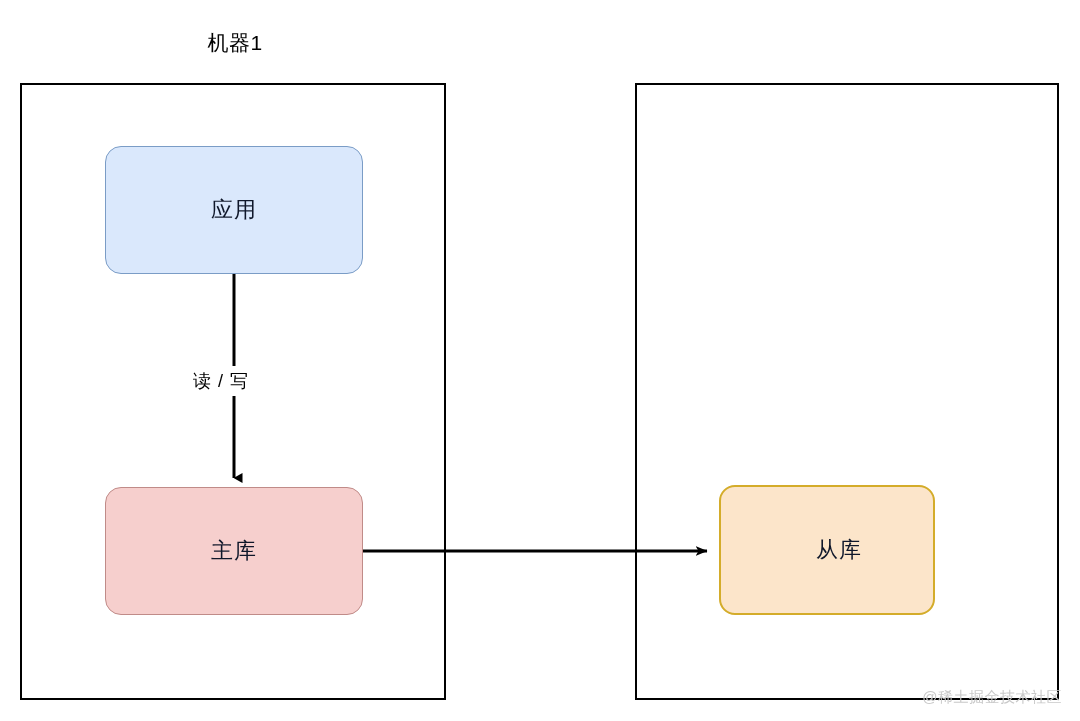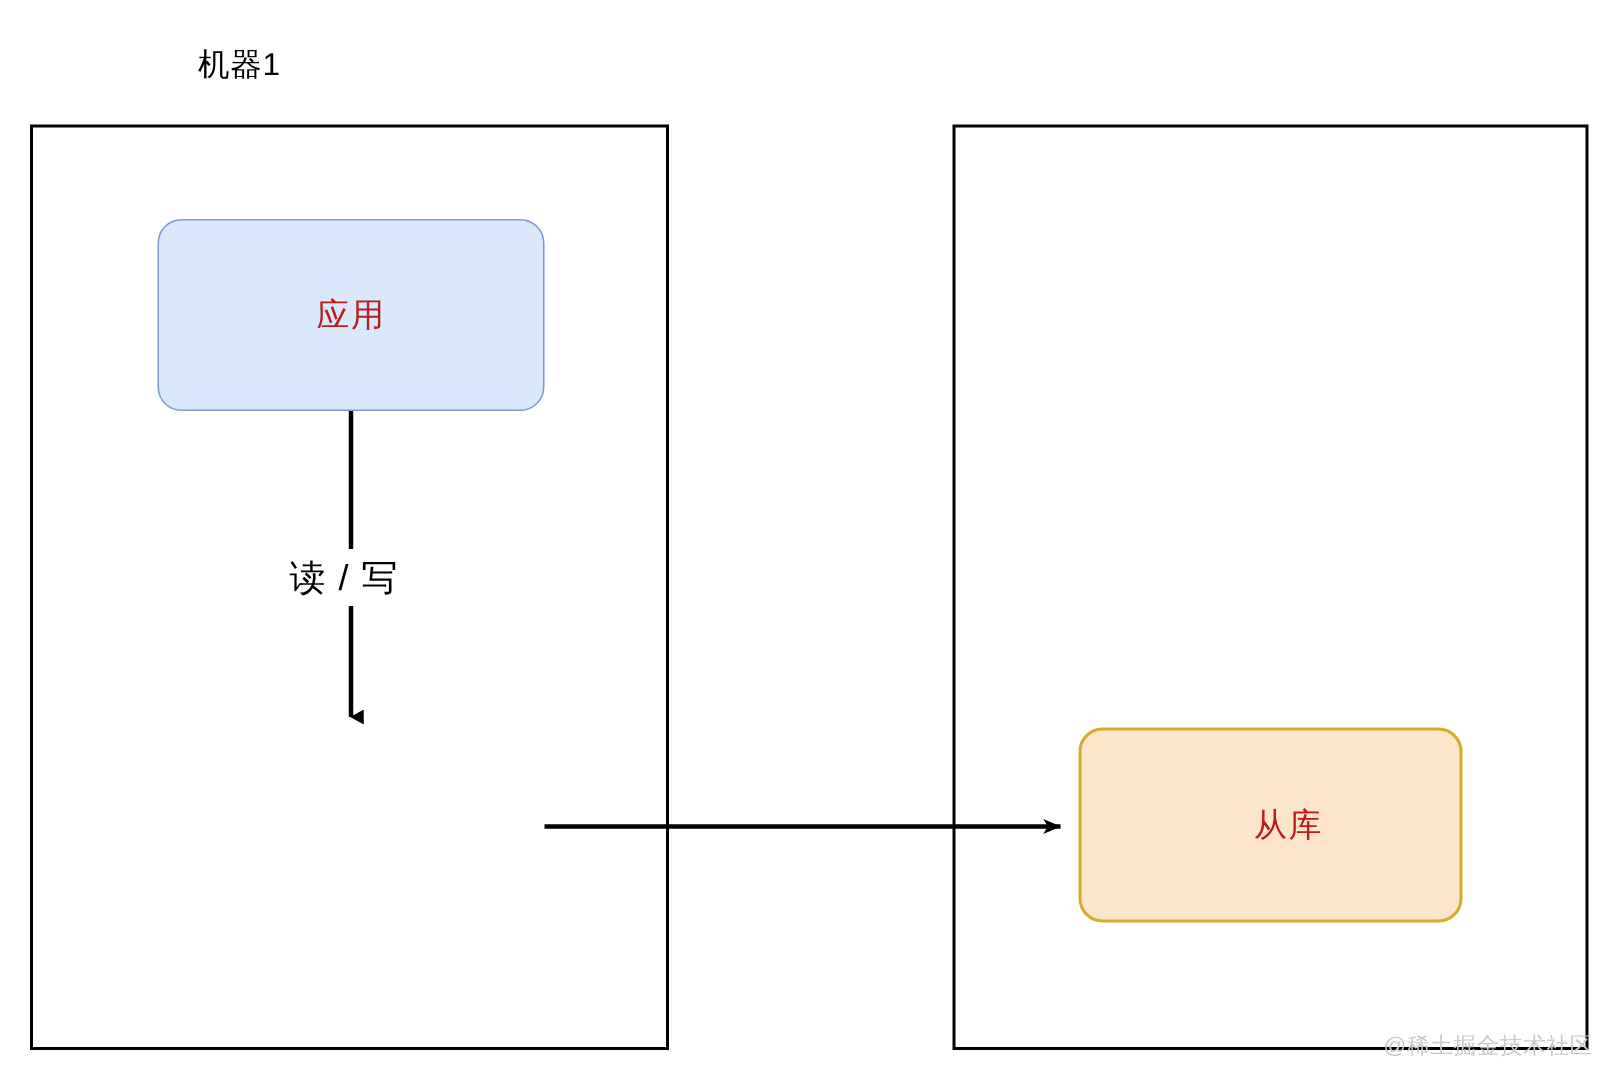--- a/index.html
+++ b/index.html
@@ -16,21 +16,21 @@
     height: 721px;
     background: #ffffff;
     overflow: hidden;
   }
 
   
   .group-title {
     position: absolute;
     font-size: 21px;
     color: #000000;
-    text-align: left;
+    text-align: center;
     white-space: nowrap;
     letter-spacing: 0.5px;
   }
   #title-machine1 { left: 132px; top: 29px; width: 206px; }
   #title-machine2 { left: 743px; top: 29px; width: 206px; }
 
   
   .group-box {
     position: absolute;
     background: #ffffff;
@@ -42,52 +42,52 @@
 
   
   .node {
     position: absolute;
     box-sizing: border-box;
     border-radius: 16px;
     display: flex;
     align-items: center;
     justify-content: center;
     font-size: 22px;
-    color: #b91c1c;
+    color: #0f172a;
     letter-spacing: 1px;
   }
   #node-app {
     left: 105px; top: 146px; width: 258px; height: 128px;
     background: #dae8fc;
     border: 1.6px solid #7a9cc6;
   }
   #node-master {
     left: 105px; top: 487px; width: 258px; height: 128px;
     background: #f6cfcd;
     border: 1.6px solid #c08b88;
   }
   #node-slave {
-    left: 719px; top: 485px; width: 256px; height: 130px;
+    left: 719px; top: 485px; width: 216px; height: 130px;
     background: #fce5ca;
     border: 2.4px solid #d4ac2a;
     padding-left: 24px;
   }
 
   
   #edges {
     position: absolute;
     left: 0; top: 0;
     width: 1080px; height: 721px;
     pointer-events: none;
   }
 
   
   .edge-label {
     position: absolute;
-    font-size: 24px;
+    font-size: 18px;
     color: #000000;
     background: #ffffff;
     padding: 3px 7px;
     white-space: nowrap;
     letter-spacing: 1px;
   }
   #label-read-write { left: 186px; top: 366px; }
 
   
   #watermark {
@@ -123,20 +123,23 @@
 
     <line x1="234" y1="274" x2="234" y2="478" stroke="#000000" stroke-width="3" marker-end="url(#arrowhead-down)"></line>
 
     <line x1="363" y1="551" x2="707" y2="551" stroke="#000000" stroke-width="3" marker-end="url(#arrowhead-right)"></line>
   </svg>
 
   <div class="node" id="node-app">
     <span>应用</span>
   </div>
 
+  <div class="node" id="node-master">
+    <span>主库</span>
+  </div>
 
   <div class="node" id="node-slave">
     <span>从库</span>
   </div>
 
   <div class="edge-label" id="label-read-write">读 / 写</div>
 
   <div id="watermark">@稀土掘金技术社区</div>
 
 </div>

